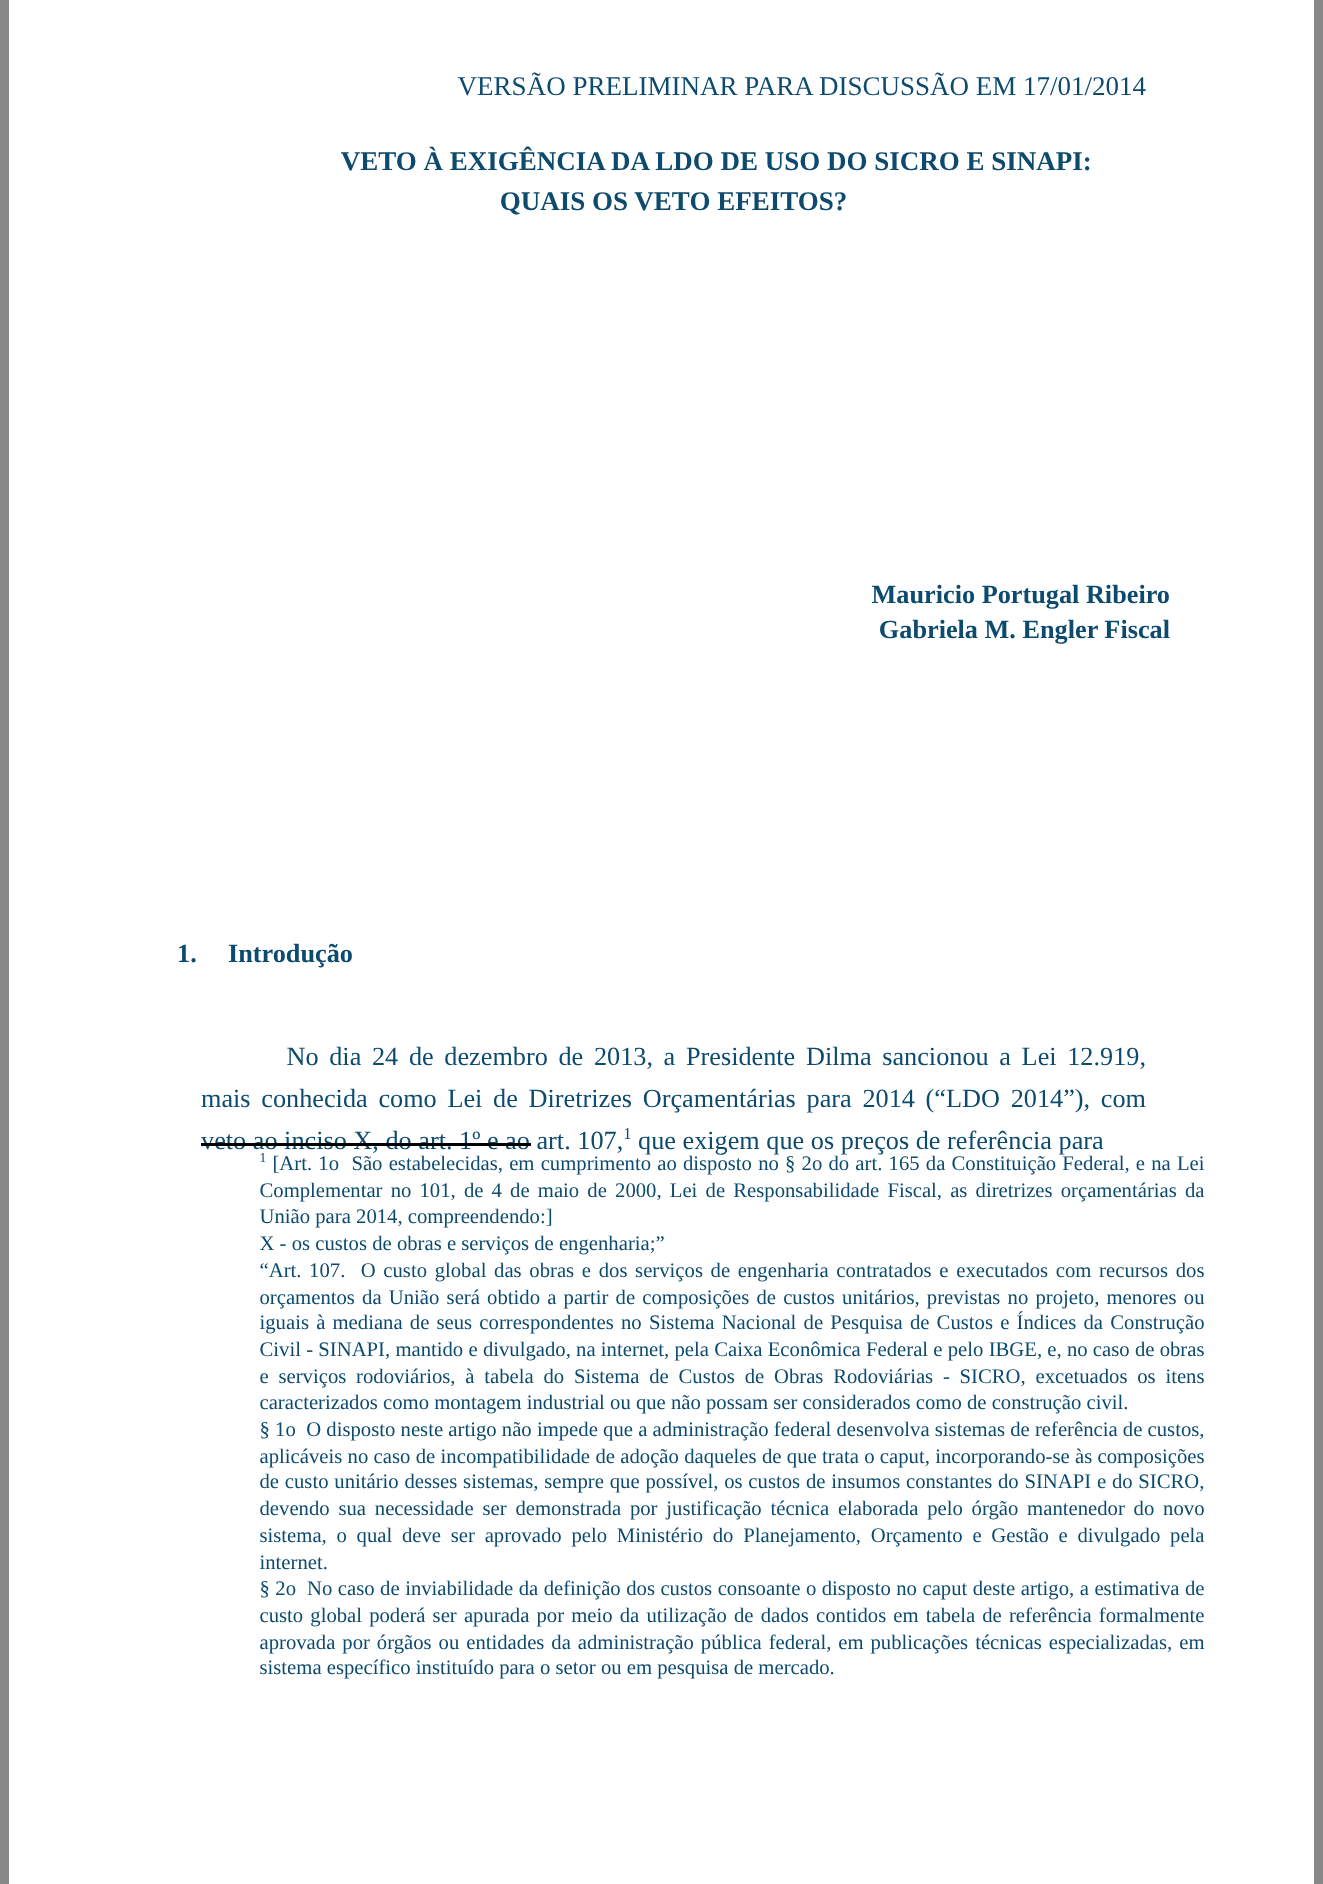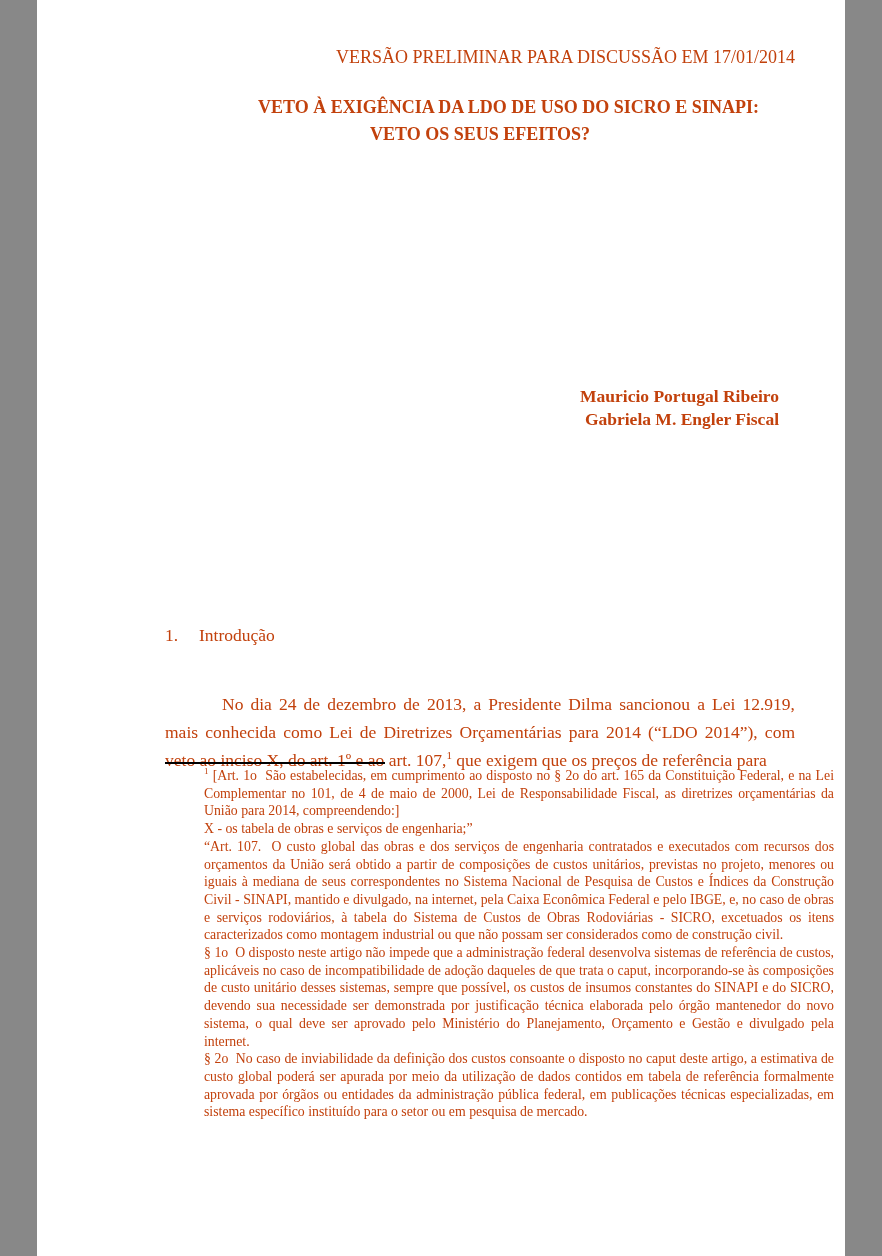--- a/index.html
+++ b/index.html
@@ -1,23 +1,23 @@
 <!DOCTYPE html>
 <html><head>
 <meta charset="utf-8">
 <style>
   * { margin: 0; padding: 0; box-sizing: border-box; }
   html, body { background: #888; }
   .page {
     position: relative;
-    width: 808px;
+    width: 870px;
     height: 1256px;
     margin: 0 auto;
     background: #ffffff;
-    color: #c2410c;
+    color: #0c4a6e;
     font-family: "Liberation Serif", "DejaVu Serif", serif;
     overflow: hidden;
   }
   .doc-header {
     position: absolute;
     left: 128px; top: 46px; width: 630px;
     text-align: right;
     font-size: 18px;
     line-height: 22px;
   }
@@ -25,30 +25,30 @@
     position: absolute;
     left: 128px; top: 94px; width: 630px;
     text-align: center;
     text-indent: 57px;
     font-weight: bold;
     font-size: 18px;
     line-height: 27px;
   }
   .authors {
     position: absolute;
-    left: 112px; top: 385px; width: 630px;
+    left: 144px; top: 385px; width: 630px;
     text-align: right;
     font-weight: bold;
     font-size: 17.5px;
     line-height: 23px;
   }
   .section-heading {
     position: absolute;
-    left: 128px; top: 623px; width: 630px;
-    font-weight: normal;
+    left: 112px; top: 623px; width: 630px;
+    font-weight: bold;
     font-size: 17.5px;
     line-height: 24px;
   }
   .section-heading .num {
     display: inline-block;
     width: 34px;
   }
   .body-paragraph {
     position: absolute;
     left: 128px; top: 690px; width: 630px;
@@ -88,39 +88,39 @@
 </style>
 </head>
 <body>
 
 <div class="page">
 
   <div class="doc-header">VERSÃO PRELIMINAR PARA DISCUSSÃO EM 17/01/2014</div>
 
   <div class="doc-title">
     <span>VETO À EXIGÊNCIA DA LDO DE USO DO SICRO E SINAPI:</span><br>
-    <span>VETO OS SEUS EFEITOS?</span>
+    <span>QUAIS OS VETO EFEITOS?</span>
   </div>
 
   <div class="authors">
     <div>Mauricio Portugal Ribeiro</div>
     <div>Gabriela M. Engler Fiscal</div>
   </div>
 
   <div class="section-heading">
     <span class="num">1.</span><span>Introdução</span>
   </div>
 
   <div class="body-paragraph">
     <span>No dia 24 de dezembro de 2013, a Presidente Dilma sancionou a Lei 12.919, mais conhecida como Lei de Diretrizes Orçamentárias para 2014 (“LDO 2014”), com veto ao inciso X, do art. 1º e ao art. 107,</span><sup>1</sup><span> que exigem que os preços de referência para</span>
   </div>
 
   <div class="footnote-separator"></div>
 
   <div class="footnotes">
     <p><sup>1</sup><span> [Art. 1o  São estabelecidas, em cumprimento ao disposto no § 2o do art. 165 da Constituição Federal, e na Lei Complementar no 101, de 4 de maio de 2000, Lei de Responsabilidade Fiscal, as diretrizes orçamentárias da União para 2014, compreendendo:]</span></p>
-    <p>X - os tabela de obras e serviços de engenharia;”</p>
+    <p>X - os custos de obras e serviços de engenharia;”</p>
     <p>“Art. 107.  O custo global das obras e dos serviços de engenharia contratados e executados com recursos dos orçamentos da União será obtido a partir de composições de custos unitários, previstas no projeto, menores ou iguais à mediana de seus correspondentes no Sistema Nacional de Pesquisa de Custos e Índices da Construção Civil - SINAPI, mantido e divulgado, na internet, pela Caixa Econômica Federal e pelo IBGE, e, no caso de obras e serviços rodoviários, à tabela do Sistema de Custos de Obras Rodoviárias - SICRO, excetuados os itens caracterizados como montagem industrial ou que não possam ser considerados como de construção civil.</p>
     <p>§ 1o  O disposto neste artigo não impede que a administração federal desenvolva sistemas de referência de custos, aplicáveis no caso de incompatibilidade de adoção daqueles de que trata o caput, incorporando-se às composições de custo unitário desses sistemas, sempre que possível, os custos de insumos constantes do SINAPI e do SICRO, devendo sua necessidade ser demonstrada por justificação técnica elaborada pelo órgão mantenedor do novo sistema, o qual deve ser aprovado pelo Ministério do Planejamento, Orçamento e Gestão e divulgado pela internet.</p>
     <p>§ 2o  No caso de inviabilidade da definição dos custos consoante o disposto no caput deste artigo, a estimativa de custo global poderá ser apurada por meio da utilização de dados contidos em tabela de referência formalmente aprovada por órgãos ou entidades da administração pública federal, em publicações técnicas especializadas, em sistema específico instituído para o setor ou em pesquisa de mercado.</p>
   </div>
 
 </div>
 
 </body></html>

